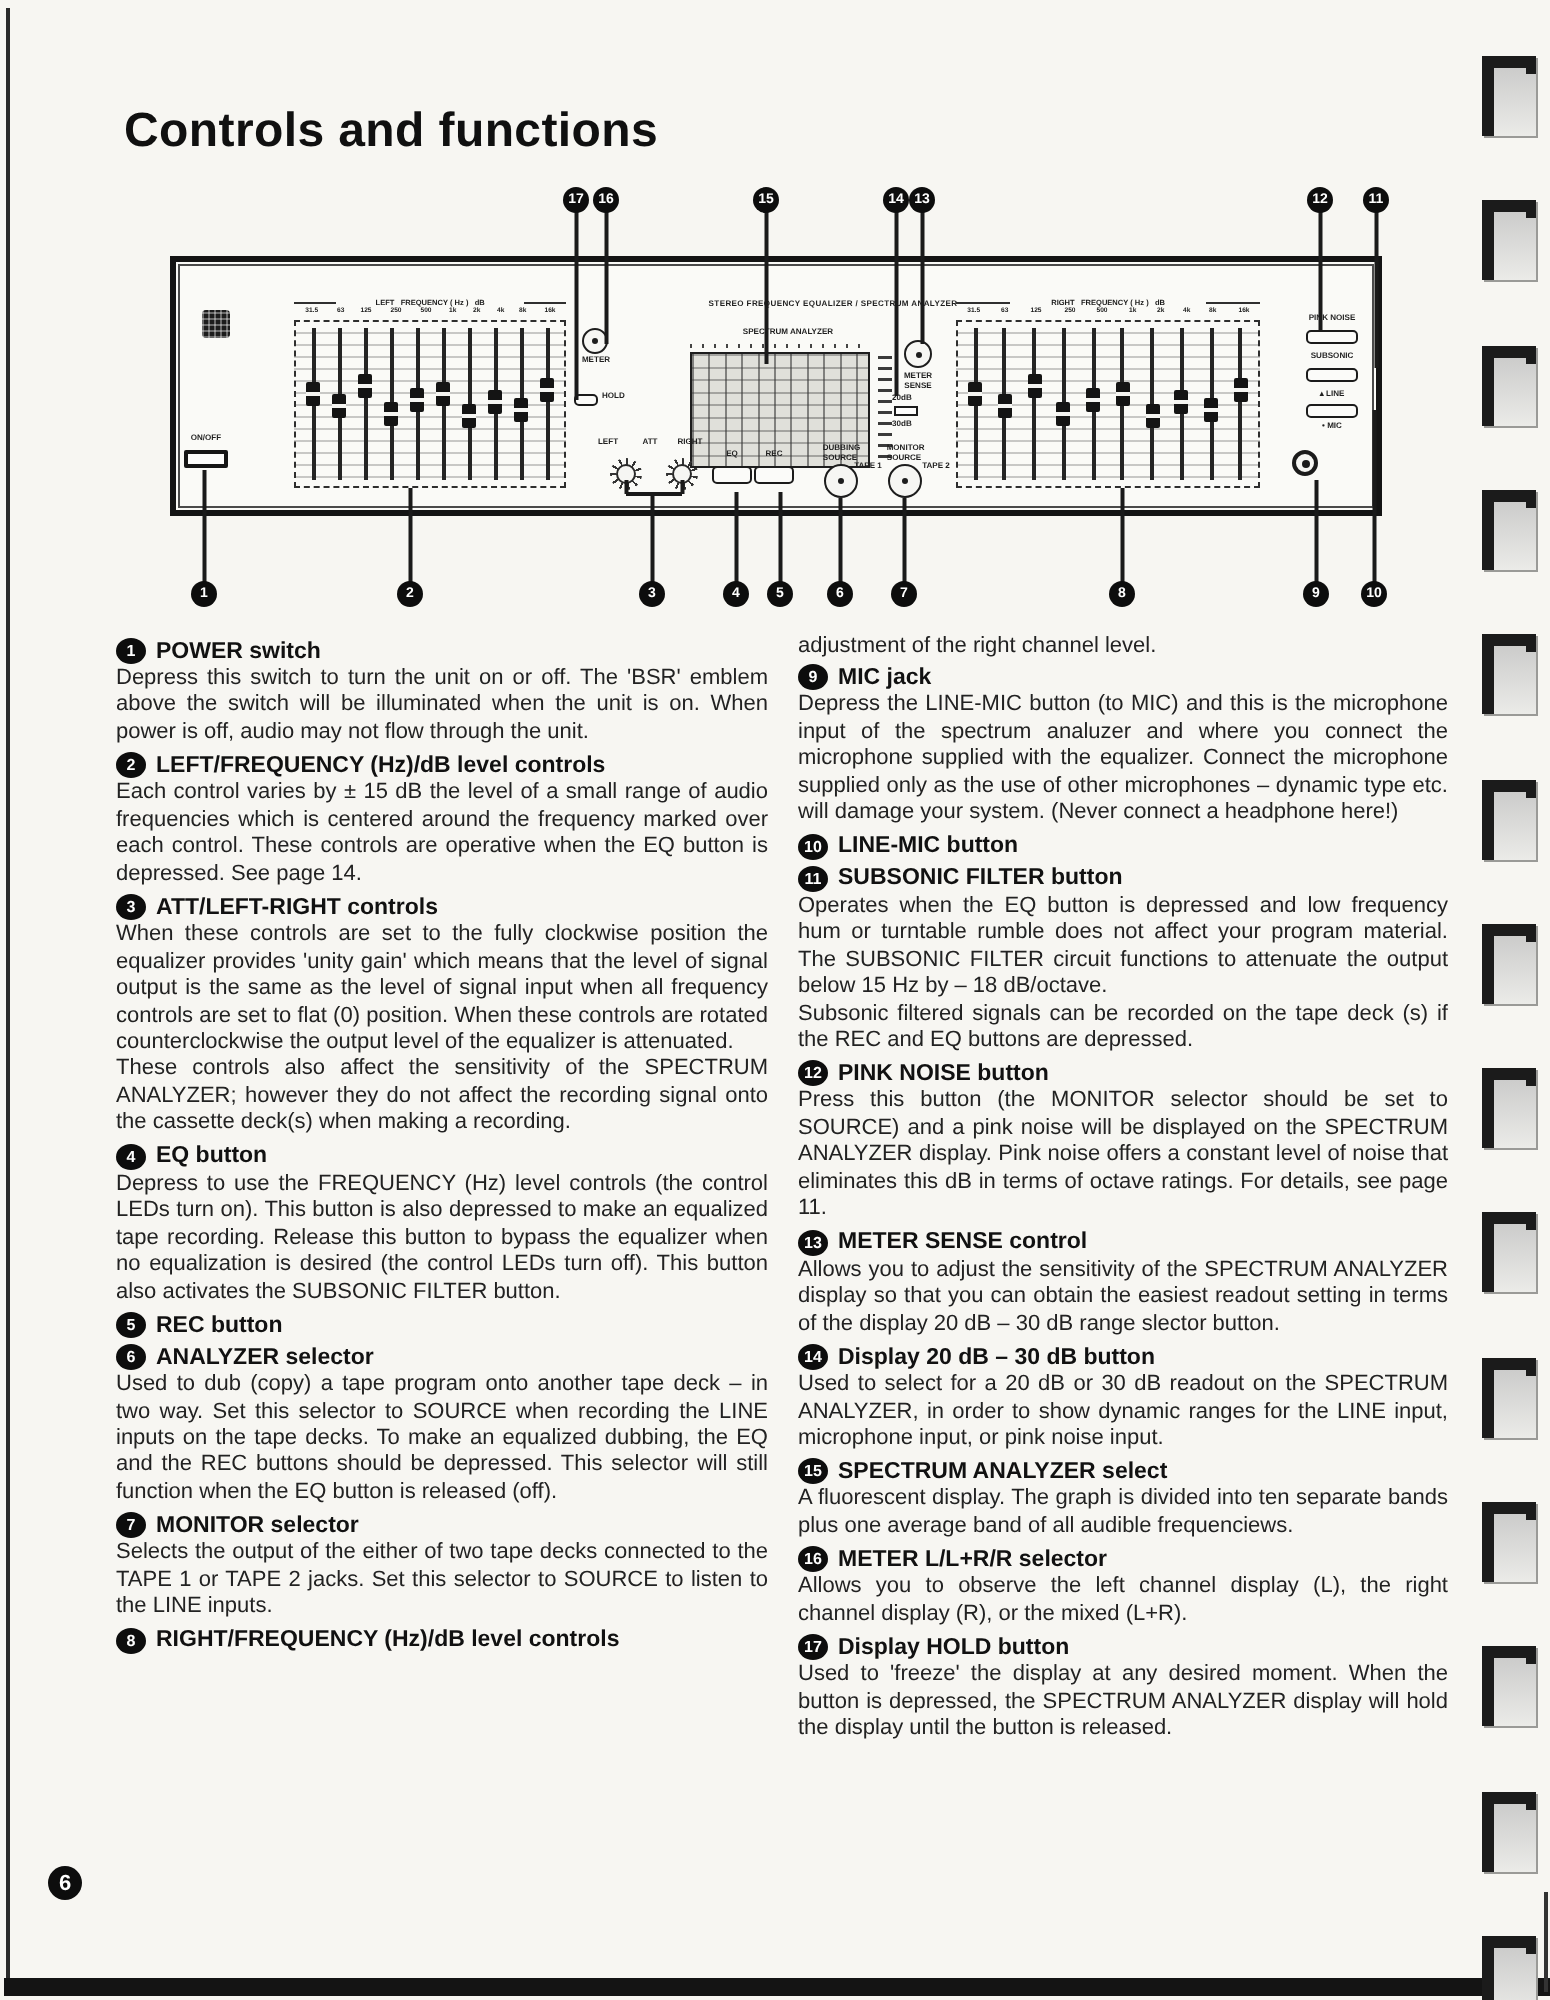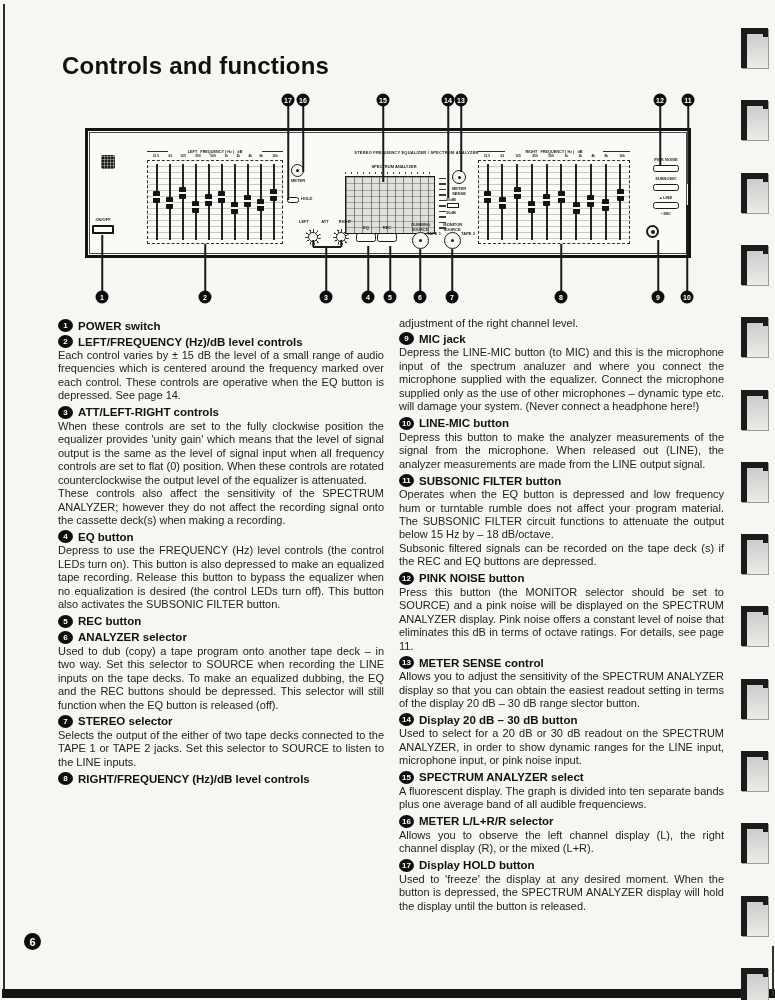--- a/index.html
+++ b/index.html
@@ -292,20 +292,21 @@
 <div class="co-line" style="left:561px;top:244px;height:47px;"></div>
 <div class="co-line" style="left:658px;top:240px;height:51px;"></div>
 <div class="co-line" style="left:687px;top:205px;height:86px;"></div>
 
 <div class="col col-left">
   <div class="sec">
     <div class="sec-h">
         <span class="sec-num">1</span>
         <span>POWER switch</span>
       </div>
+    <div class="sec-b">Depress this switch to turn the unit on or off.  The 'BSR' emblem above the switch will be illuminated when the unit is on.  When power is off, audio may not flow through the unit.</div>
   </div>
   <div class="sec">
     <div class="sec-h">
         <span class="sec-num">2</span>
         <span>LEFT/FREQUENCY (Hz)/dB level controls</span>
       </div>
     <div class="sec-b">Each control varies by ± 15 dB the level of a small range of audio frequencies which is centered around the frequency marked over each control.  These controls are operative when the EQ button is depressed.  See page 14.</div>
   </div>
   <div class="sec">
     <div class="sec-h">
@@ -331,21 +332,21 @@
   <div class="sec">
     <div class="sec-h">
         <span class="sec-num">6</span>
         <span>ANALYZER selector</span>
       </div>
     <div class="sec-b">Used to dub (copy) a tape program onto another tape deck – in two way.  Set this selector to SOURCE when recording the LINE inputs on the tape decks.  To make an equalized dubbing, the EQ and the REC buttons should be depressed.  This selector will still function when the EQ button is released (off).</div>
   </div>
   <div class="sec">
     <div class="sec-h">
         <span class="sec-num">7</span>
-        <span>STEREO selector</span>
+        <span>MONITOR selector</span>
       </div>
     <div class="sec-b">Selects the output of the either of two tape decks connected to the TAPE 1 or TAPE 2 jacks.  Set this selector to SOURCE to listen to the LINE inputs.</div>
   </div>
   <div class="sec">
     <div class="sec-h">
         <span class="sec-num">8</span>
         <span>RIGHT/FREQUENCY (Hz)/dB level controls</span>
       </div>
   </div>
 </div>
@@ -357,21 +358,20 @@
         <span class="sec-num">9</span>
         <span>MIC jack</span>
       </div>
     <div class="sec-b">Depress the LINE-MIC button (to MIC) and this is the microphone input of the spectrum analuzer and where you connect the microphone supplied with the equalizer.  Connect the microphone supplied only as the use of other microphones – dynamic type etc. will damage your system.  (Never connect a headphone here!)</div>
   </div>
   <div class="sec">
     <div class="sec-h">
         <span class="sec-num">10</span>
         <span>LINE-MIC button</span>
       </div>
-    <div class="sec-b">Depress this button to make the analyzer measurements of the signal from the microphone.  When released out (LINE), the analyzer measurements are made from the LINE output signal.</div>
   </div>
   <div class="sec">
     <div class="sec-h">
         <span class="sec-num">11</span>
         <span>SUBSONIC FILTER button</span>
       </div>
     <div class="sec-b">Operates when the EQ button is depressed and low frequency hum or turntable rumble does not affect your program material.  The SUBSONIC FILTER circuit functions to attenuate the output below 15 Hz by – 18 dB/octave.
 Subsonic filtered signals can be recorded on the tape deck (s) if the REC and EQ buttons are depressed.</div>
   </div>
   <div class="sec">

